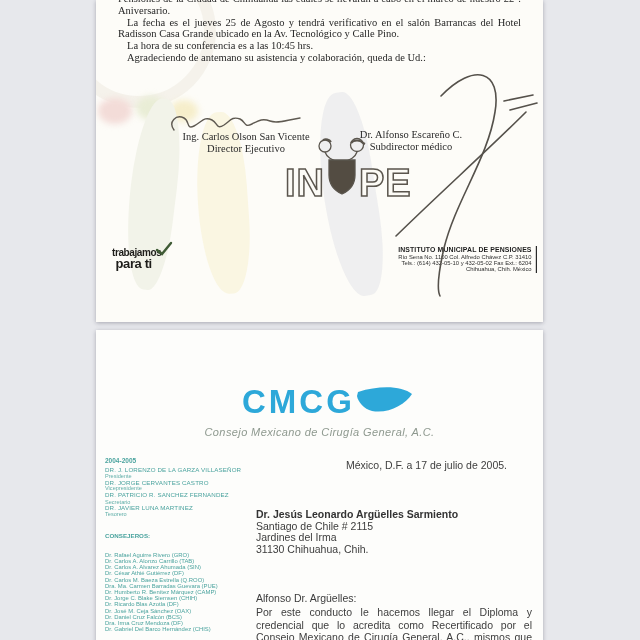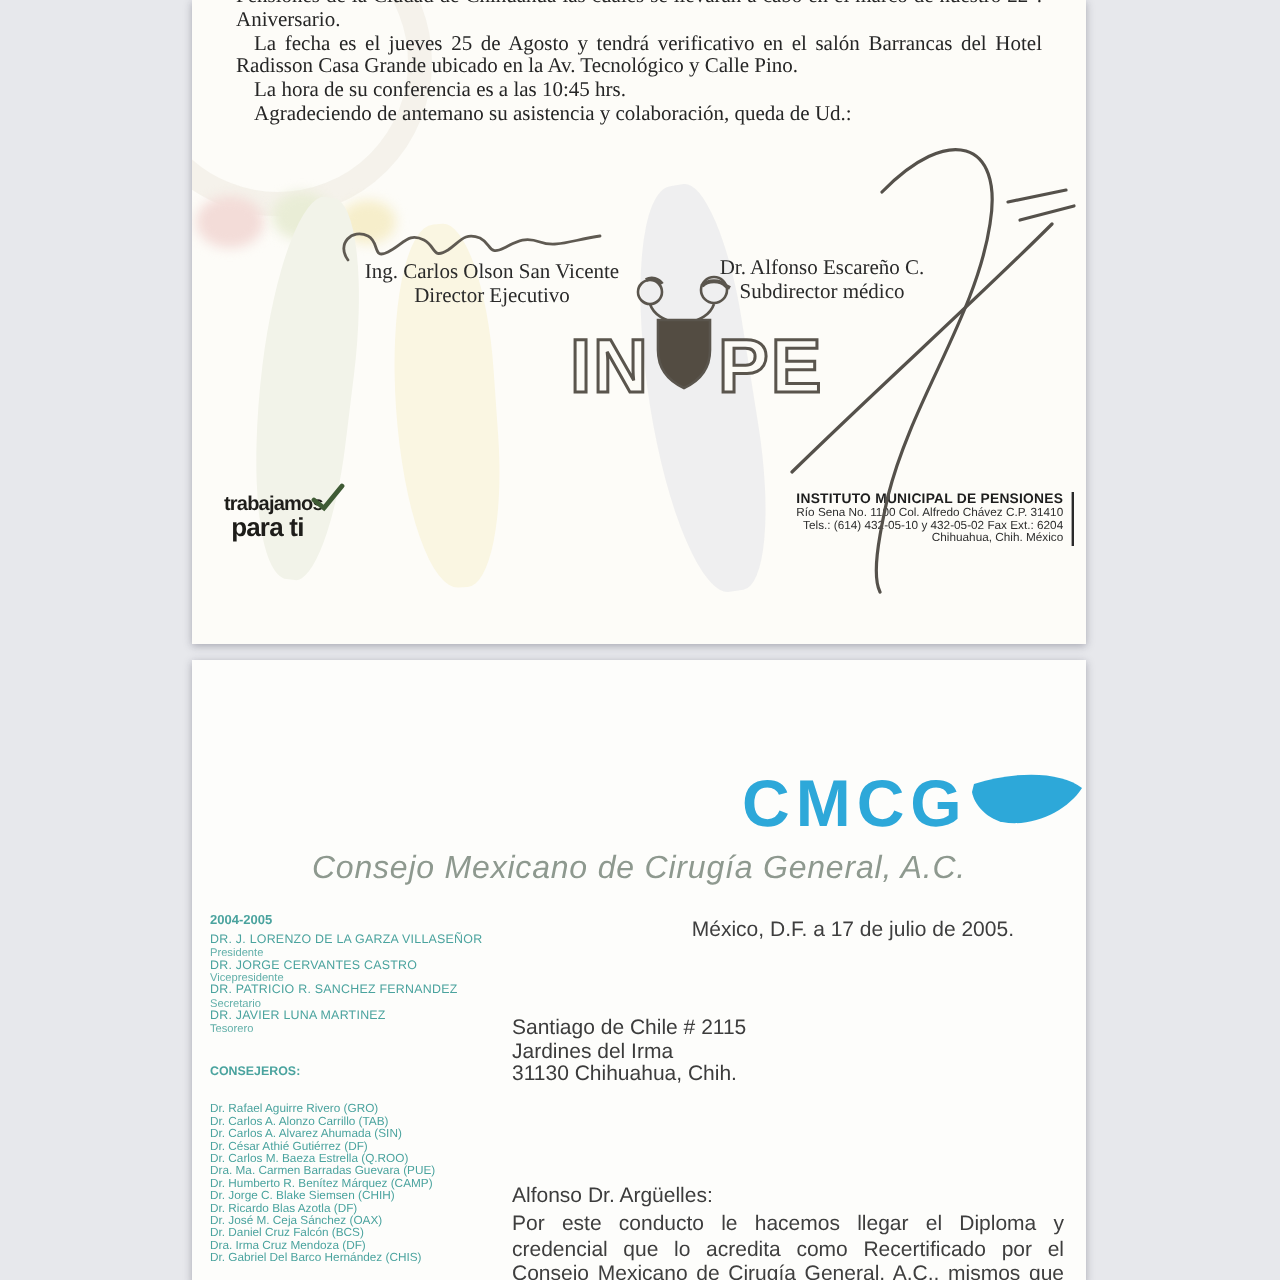--- a/index.html
+++ b/index.html
@@ -36,25 +36,25 @@
   .tagline .t2{font-size:13px;font-weight:700;letter-spacing:-.4px;display:block;text-align:center;padding-right:6px;}
   .tagline .chk{position:absolute;right:-12px;top:-6px;}
 
   .footer1{position:absolute;z-index:2;right:6px;top:246px;width:400px;
            transform:scale(0.6);transform-origin:right top;text-align:right;
            border-right:2.5px solid #2a2a2a;padding-right:7px;color:#1d1d1d;}
   .footer1 .f-org{font-size:11.5px;font-weight:700;line-height:13px;letter-spacing:.2px;}
   .footer1 .f-line{font-size:9.8px;line-height:10.6px;color:#2e2e2e;}
 
   
-  .logo2wrap{position:absolute;left:16px;right:0;top:54px;text-align:right;}
+  .logo2wrap{position:absolute;left:16px;right:0;top:54px;text-align:center;}
   .cmcg-text{font-family:"Liberation Sans",sans-serif;font-weight:800;font-size:33px;
              fill:#2da8d9;letter-spacing:3px;}
   .orgname{position:absolute;left:0;right:0;top:96px;text-align:center;
-           font-size:16px;font-style:italic;color:#8e998f;letter-spacing:.4px;}
+           font-size:11px;font-style:italic;color:#8e998f;letter-spacing:.4px;}
   .dateline{position:absolute;right:36px;top:129px;font-size:10.5px;color:#3e3e3e;}
 
   .sidebar{position:absolute;left:9px;top:127px;width:280px;
            transform:scale(0.62);transform-origin:left top;color:#4aa39e;}
   .sidebar .period{font-size:10.5px;font-weight:700;line-height:11px;margin-bottom:5px;}
   .officer{margin-bottom:1px;}
   .officer .onm{font-size:10px;line-height:10.6px;letter-spacing:.2px;}
   .officer .ott{font-size:9px;line-height:9px;color:#63b0aa;margin-bottom:1px;}
   .cons-label{font-size:10px;font-weight:700;margin-top:26px;line-height:10px;}
   .cons-list{margin-top:20px;}
@@ -184,20 +184,21 @@
         <div>Dr. Jorge C. Blake Siemsen (CHIH)</div>
         <div>Dr. Ricardo Blas Azotla (DF)</div>
         <div>Dr. José M. Ceja Sánchez (OAX)</div>
         <div>Dr. Daniel Cruz Falcón (BCS)</div>
         <div>Dra. Irma Cruz Mendoza (DF)</div>
         <div>Dr. Gabriel Del Barco Hernández (CHIS)</div>
       </div>
     </div>
 
     <div class="recipient">
+      <div class="rname">Dr. Jesús Leonardo Argüelles Sarmiento</div>
       <div>Santiago de Chile # 2115</div>
       <div>Jardines del Irma</div>
       <div>31130 Chihuahua, Chih.</div>
     </div>
 
     <div class="salutation">Alfonso Dr. Argüelles:</div>
     <p class="body2">Por este conducto le hacemos llegar el Diploma y credencial que lo acredita como Recertificado por el Consejo Mexicano de Cirugía General, A.C., mismos que tienen una vigencia de cinco años a</p>
   </div>
 </div>
 

